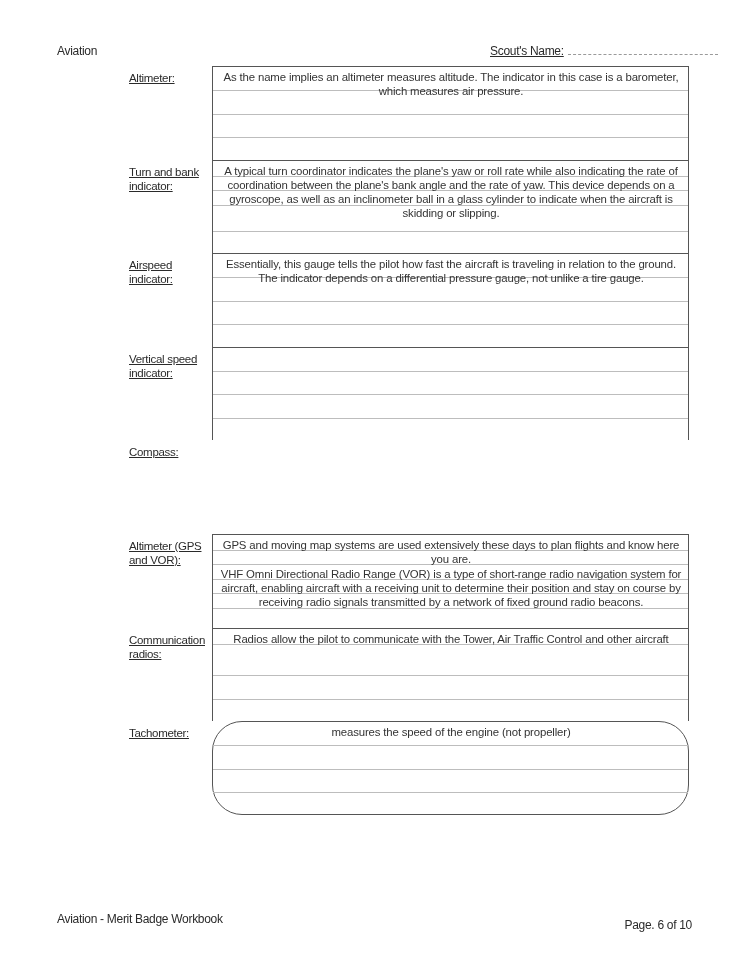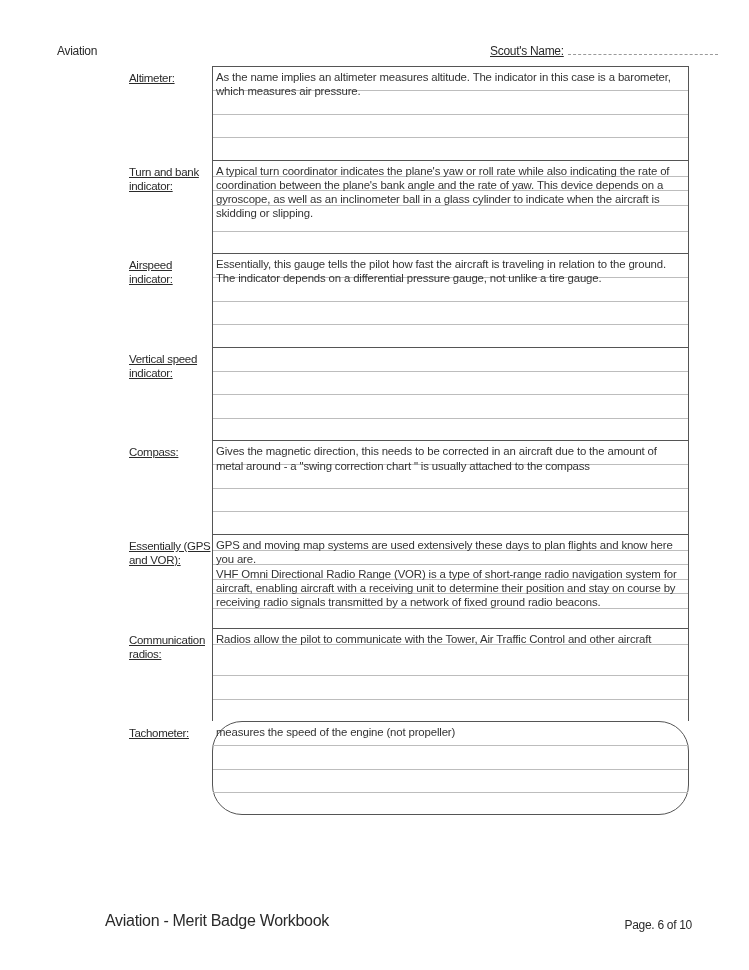--- a/index.html
+++ b/index.html
@@ -63,20 +63,21 @@
     .answer-box {
       position: absolute;
       left: 212px;
       top: 0;
       width: 477px;
       height: 93.6px;
       border-left: 1.5px solid #555;
       border-right: 1.5px solid #555;
       border-top: 1.5px solid #555;
       box-sizing: border-box;
+      text-align: center;
     }
     .section:last-child .answer-box {
       border-bottom: 1.5px solid #555;
       border-radius: 30px;
     }
     .rule {
       position: absolute;
       left: 0;
       right: 0;
       height: 0;
@@ -89,23 +90,22 @@
       right: 2px;
       font-size: 11.4px;
       line-height: 14.3px;
       letter-spacing: -0.15px;
       color: #333;
     }
     .footer-left {
       position: absolute;
       left: 57px;
       top: 912px;
-      font-size: 16px;
+      font-size: 12px;
       letter-spacing: -0.3px;
-      margin-left: 48px;
     }
     .footer-right {
       position: absolute;
       right: 57px;
       top: 912px;
       font-size: 12px;
       letter-spacing: -0.3px;
       margin-top: 6px;
     }
   </style>
@@ -149,29 +149,23 @@
   <div class="section">
     <div class="section-label">Vertical speed indicator:</div>
     <div class="answer-box">
       <div class="rule" style="top:23px"></div>
         <div class="rule" style="top:46.5px"></div>
         <div class="rule" style="top:70px"></div>
     </div>
   </div>
   <div class="section">
     <div class="section-label">Compass:</div>
-    <div class="answer-box">
-      <div class="rule" style="top:23px"></div>
-        <div class="rule" style="top:46.5px"></div>
-        <div class="rule" style="top:70px"></div>
-      <div class="answer-text">Gives the magnetic direction, this needs to be corrected in an aircraft due to the amount of metal around - a "swing correction chart " is usually attached to the compass</div>
-    </div>
   </div>
   <div class="section">
-    <div class="section-label">Essentially (GPS and VOR):</div>
+    <div class="section-label">Altimeter (GPS and VOR):</div>
     <div class="answer-box">
       <div class="rule" style="top:15px"></div>
         <div class="rule" style="top:29.5px"></div>
         <div class="rule" style="top:44px"></div>
         <div class="rule" style="top:58.5px"></div>
         <div class="rule" style="top:73px"></div>
       <div class="answer-text" style="white-space:pre-line">GPS and moving map systems are used extensively these days to plan flights and know here you are.
 VHF Omni Directional Radio Range (VOR) is a type of short-range radio navigation system for aircraft, enabling aircraft with a receiving unit to determine their position and stay on course by receiving radio signals transmitted by a network of fixed ground radio beacons.</div>
     </div>
   </div>

